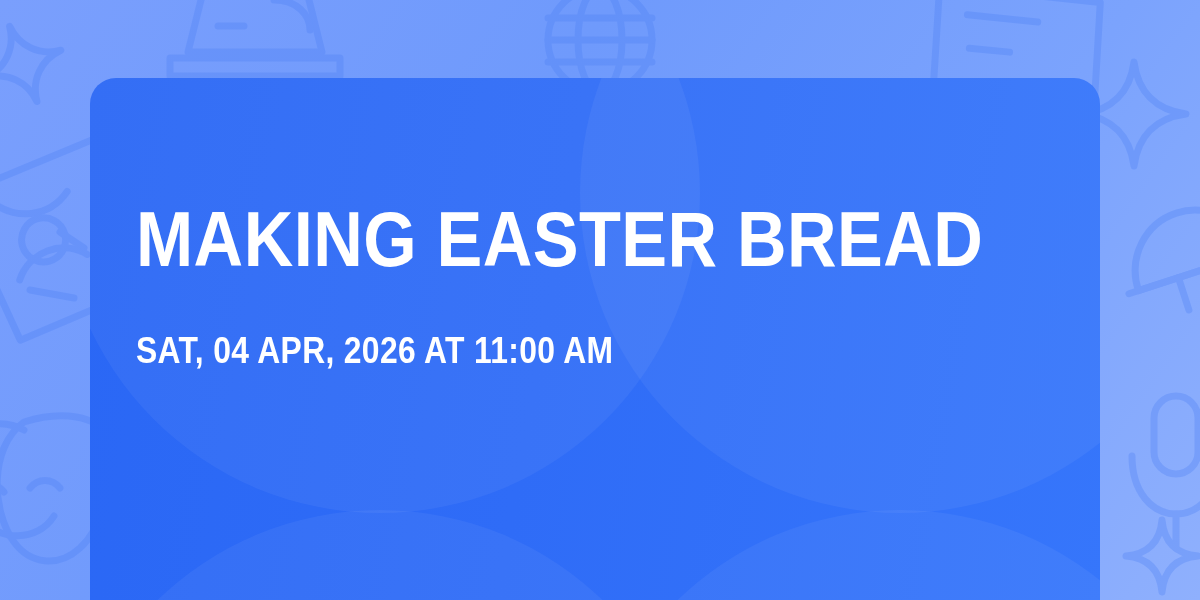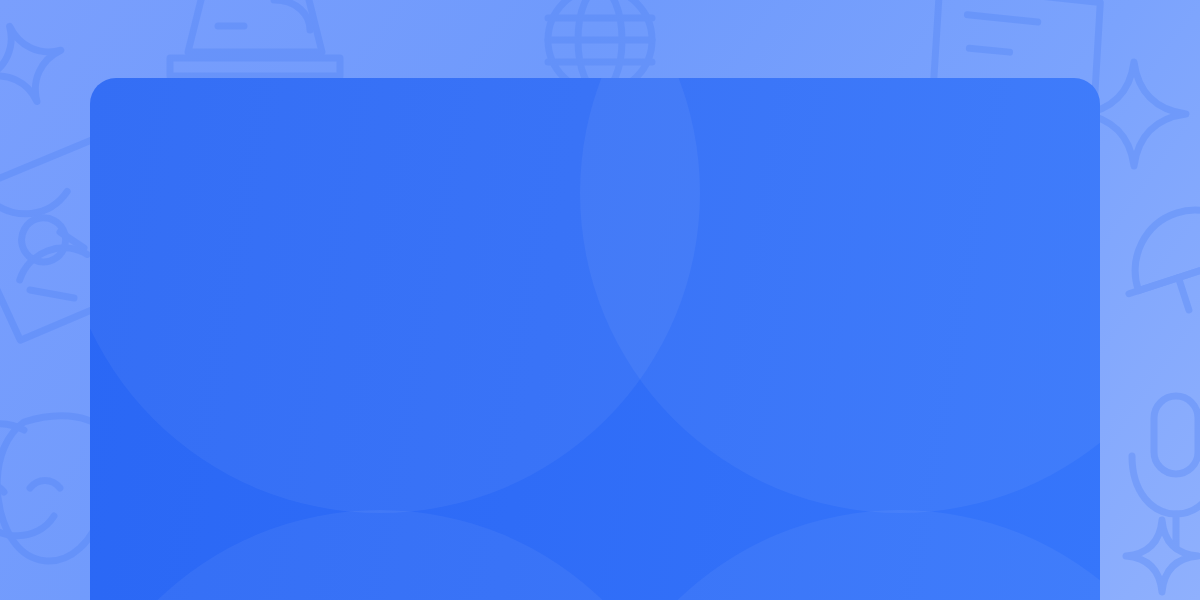--- a/index.html
+++ b/index.html
@@ -188,16 +188,20 @@
 
   <div class="card">
 
     <div class="card-circles">
       <span class="c-tl"></span>
       <span class="c-tr"></span>
       <span class="c-bl"></span>
       <span class="c-br"></span>
     </div>
 
+    <div class="card-text">
+      <h1 class="event-title">Making Easter Bread</h1>
+      <p class="event-date">Sat, 04 Apr, 2026 at 11:00 AM</p>
+    </div>
 
   </div>
 
 </div>
 
 </body></html>

